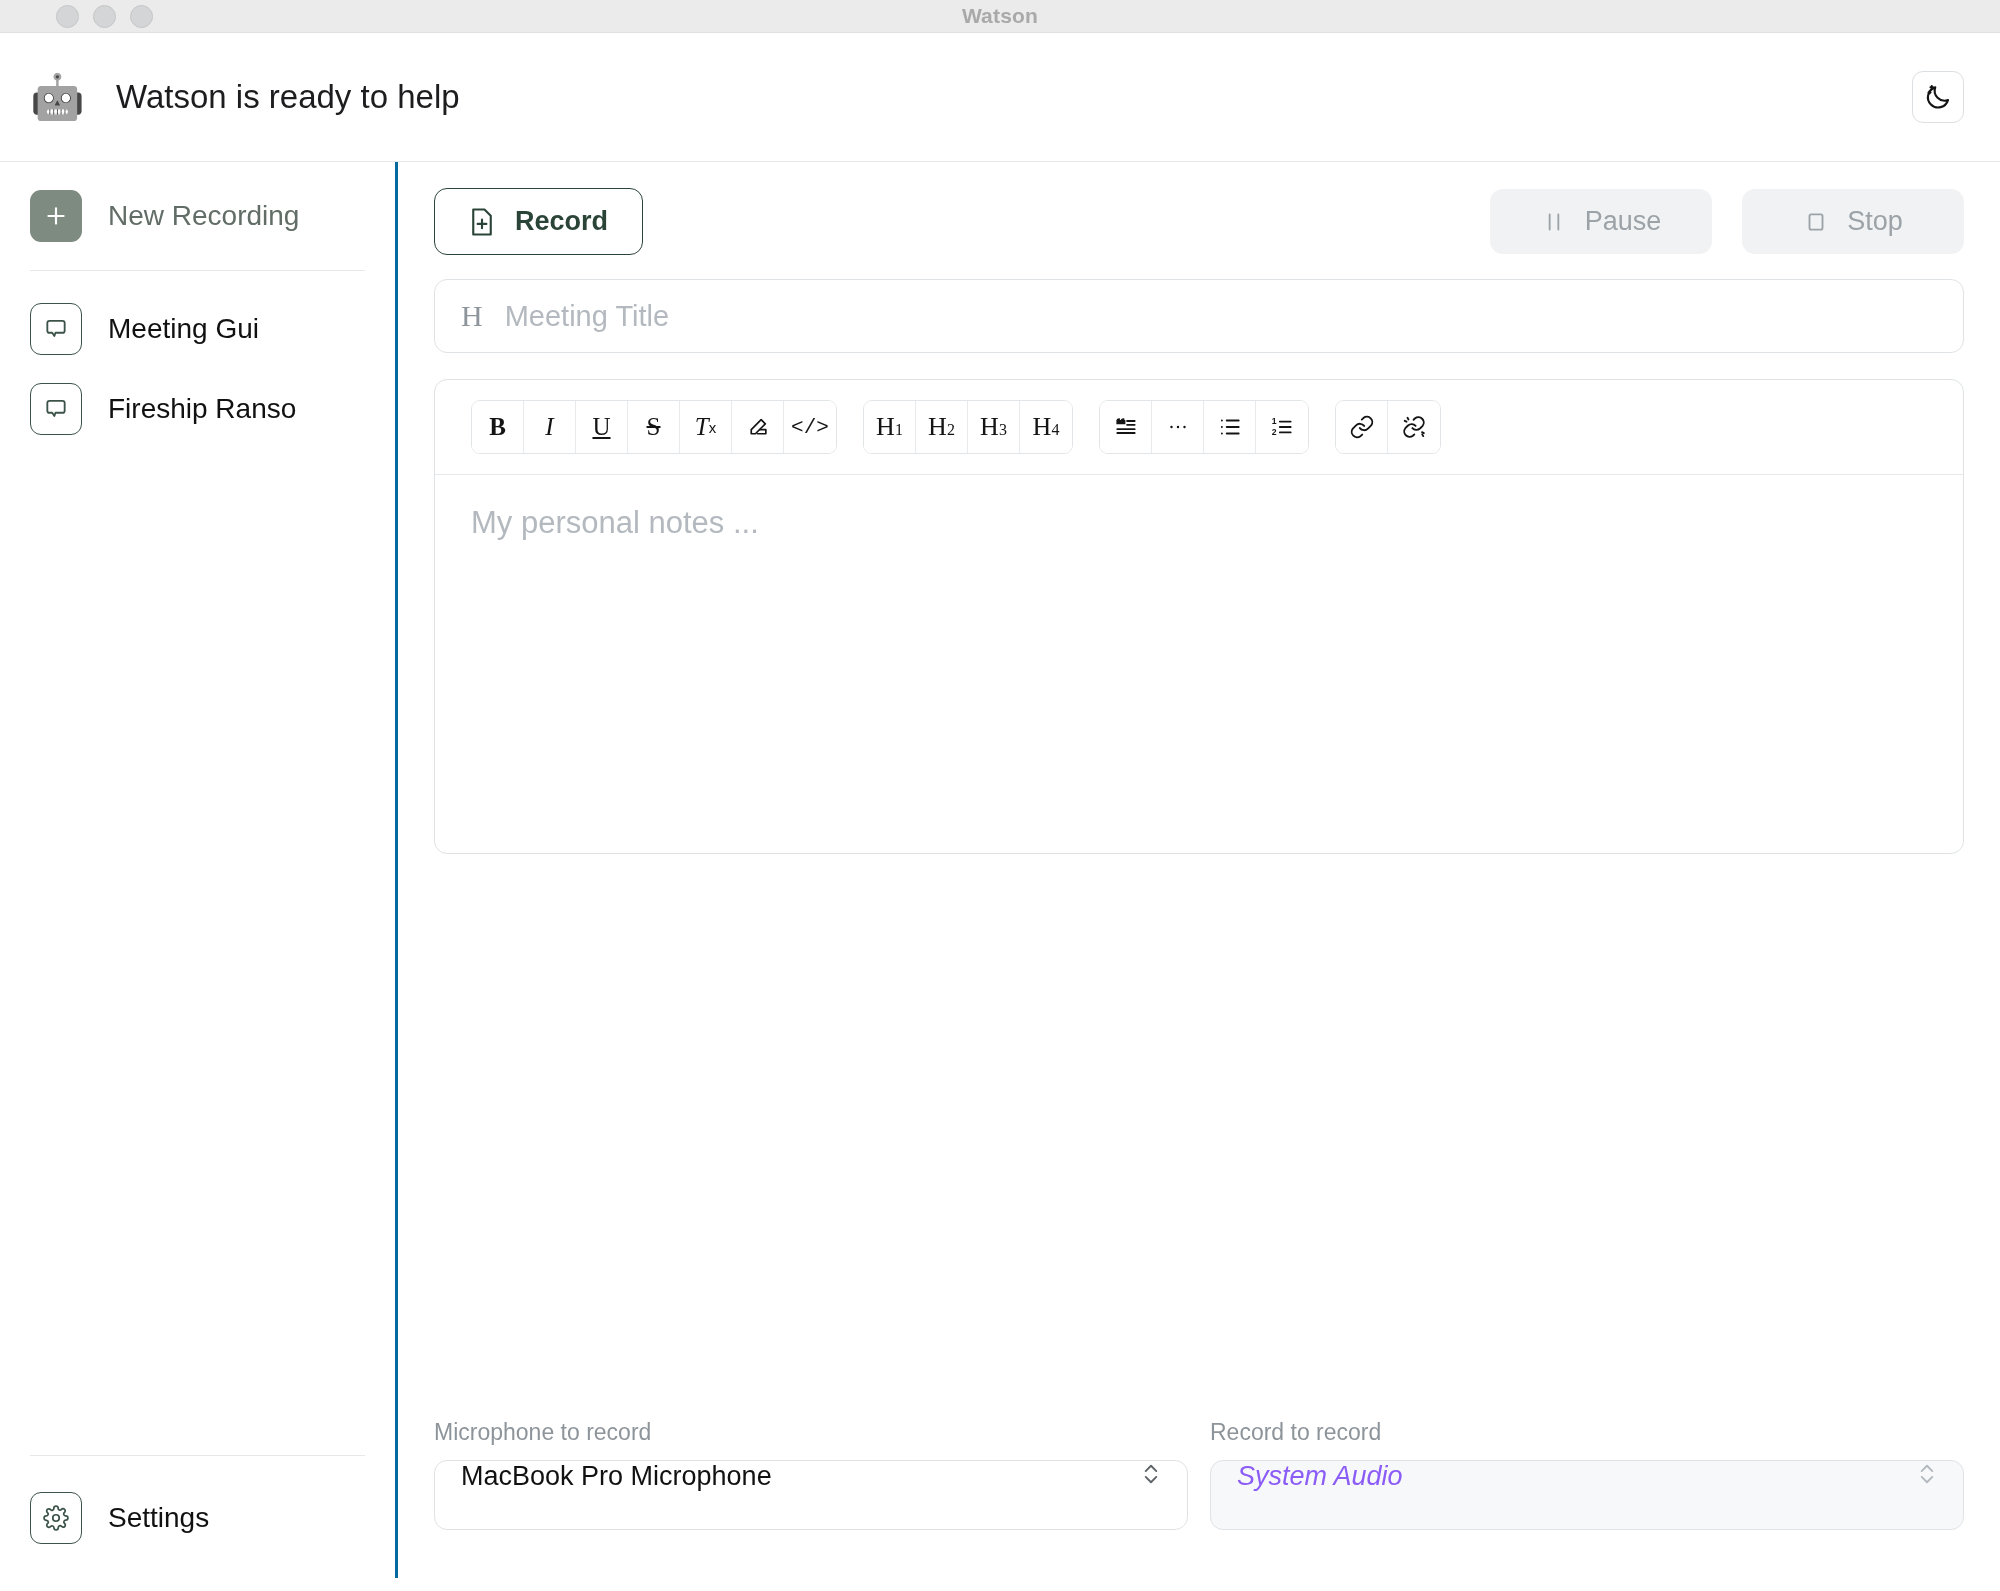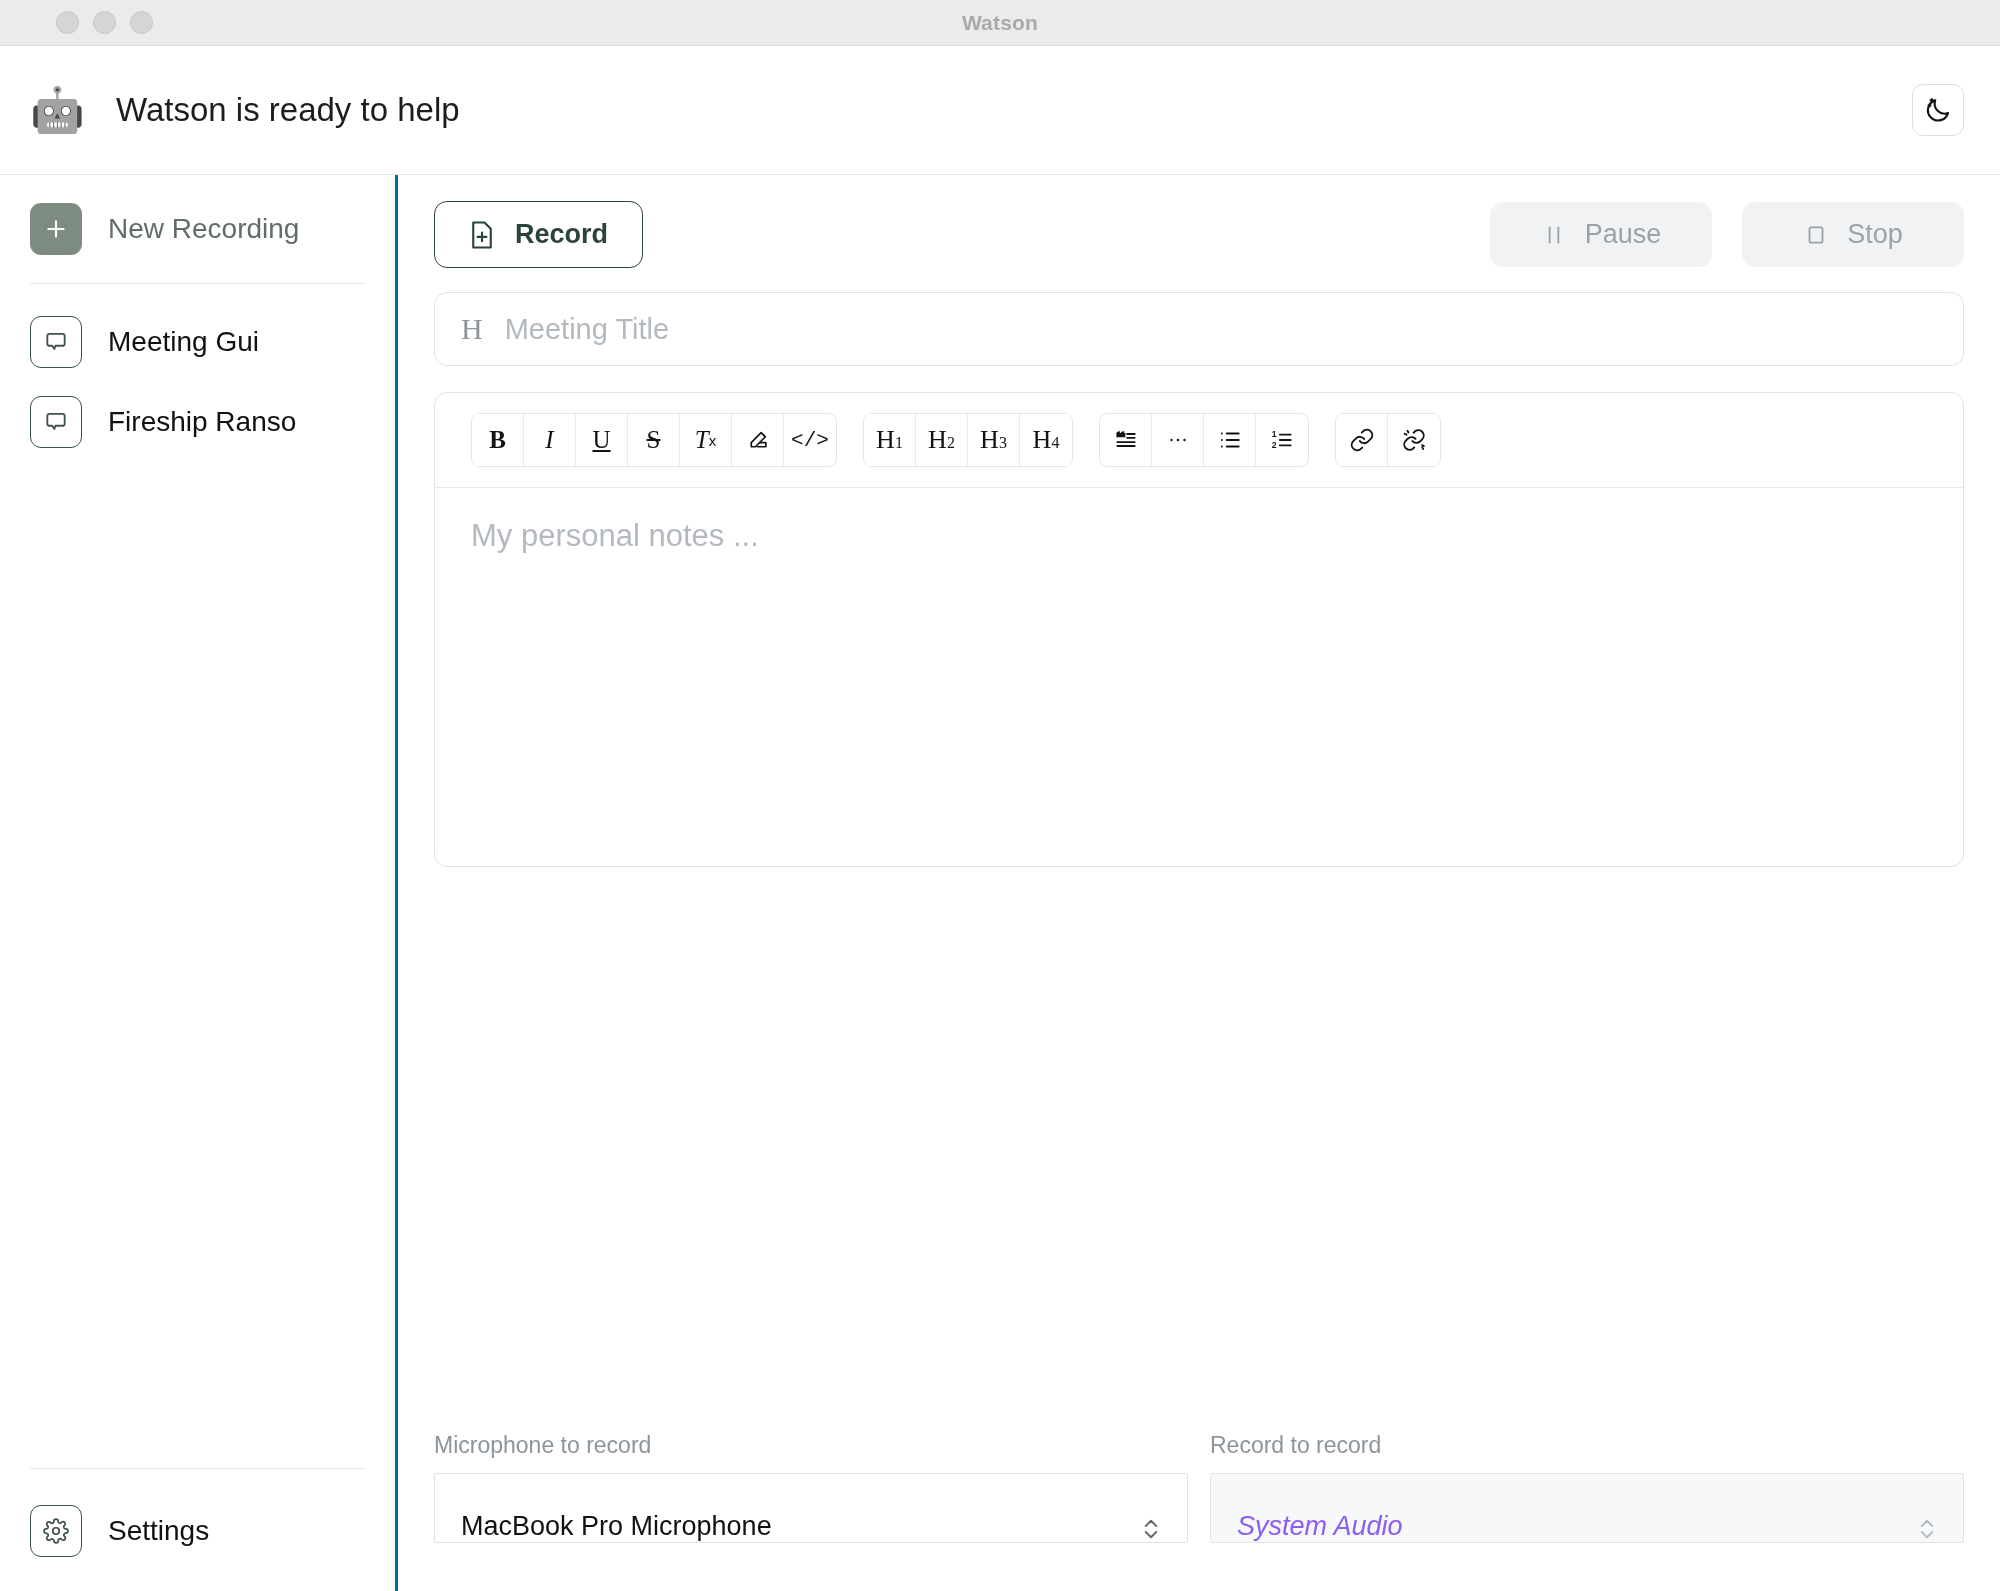--- a/index.html
+++ b/index.html
@@ -6,21 +6,21 @@
   html, body {
     width: 2000px; height: 1591px;
     font-family: "Liberation Sans", sans-serif;
     background: #ffffff;
     overflow: hidden;
   }
 
   
   .titlebar {
     position: relative;
-    height: 46px;
+    height: 33px;
     background: #ebebeb;
     border-bottom: 1px solid #e0e0e0;
     display: flex;
     align-items: center;
     padding-left: 36px;
   }
   .traffic-lights {
     display: flex;
     gap: 14px;
     padding-left: 20px;
@@ -232,24 +232,24 @@
   .device-label {
     font-size: 23px;
     color: #8d949a;
     margin-bottom: 14px;
     display: block;
   }
   .device-select {
     position: relative;
     height: 70px;
     border: 1px solid #dfe3e6;
-    border-radius: 2px;
-    background: #fff;
-    display: flex;
-    align-items: flex-end;
+    border-radius: 13px;
+    background: #fff;
+    display: flex;
+    align-items: flex-start;
     padding: 0 26px;
     font-size: 27px;
     color: #111;
     cursor: pointer;
   }
   .device-select.disabled { background: #f7f8f9; color: #8b5cf6; cursor: default; font-style: italic; }
   .stepper { margin-left: auto; display: flex; flex-direction: column; gap: 3px; color: #5e6468; }
   .device-select.disabled .stepper { color: #b3b9bf; }
 </style>
 </head>

